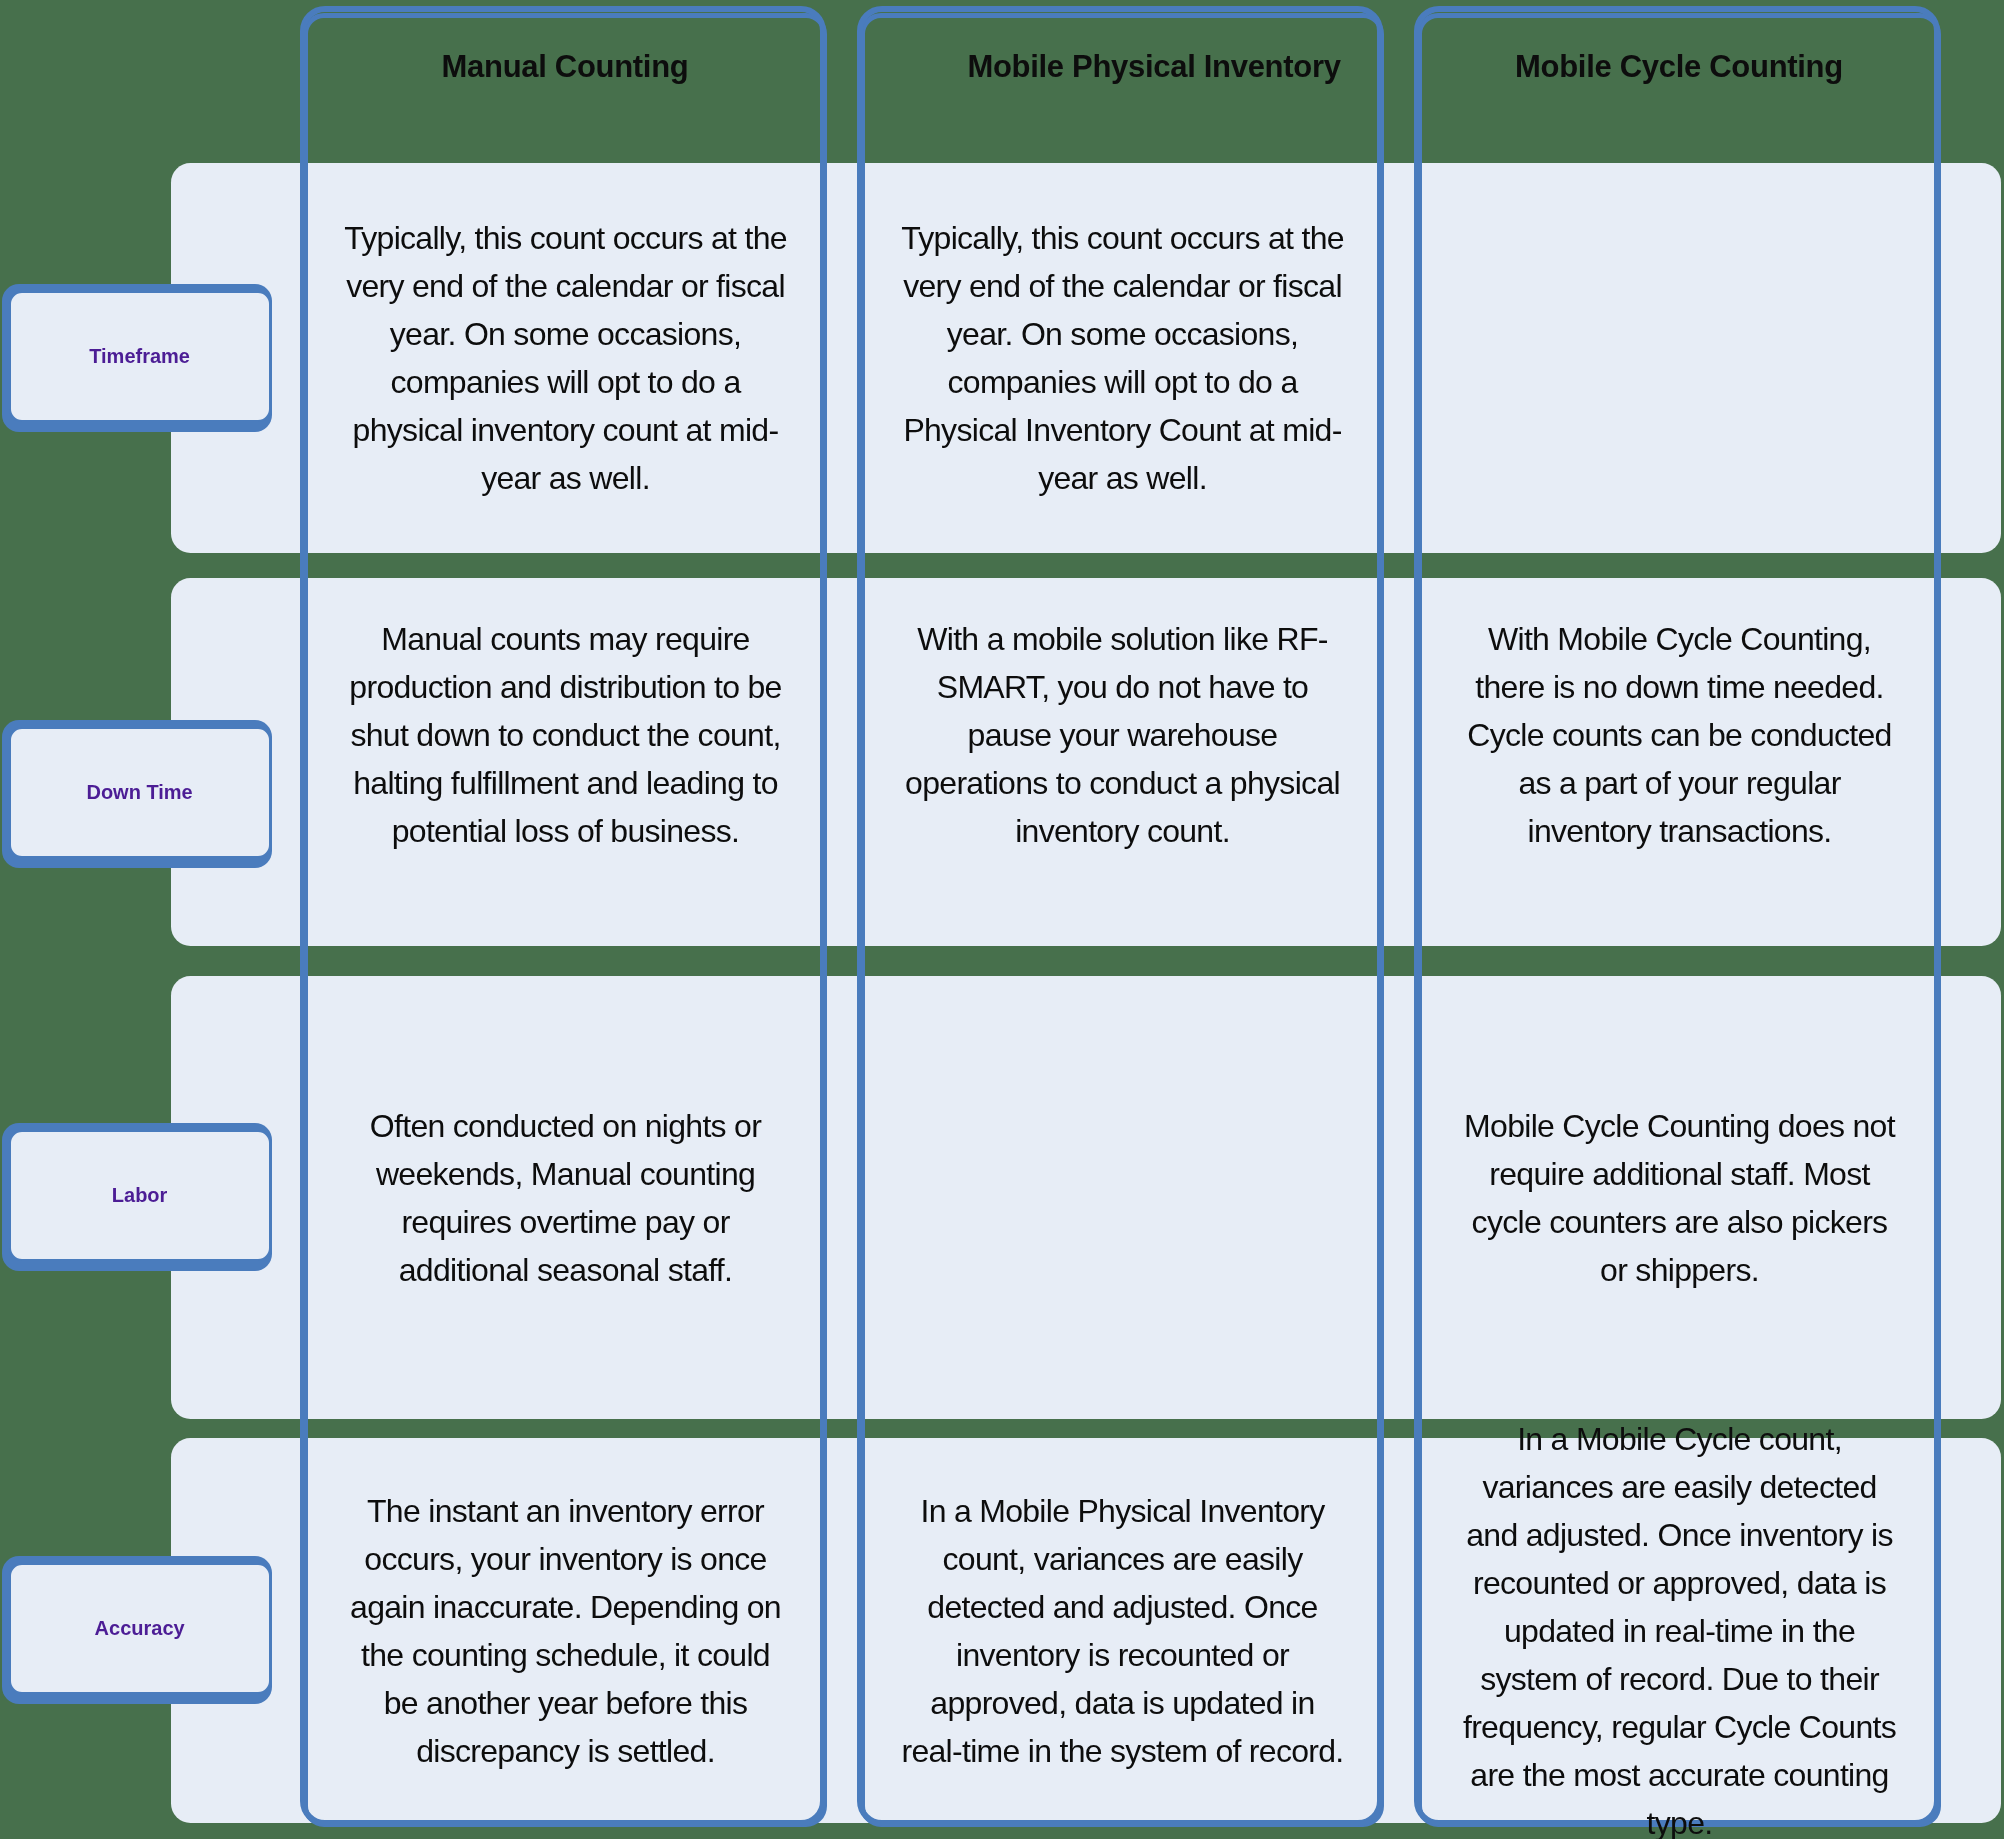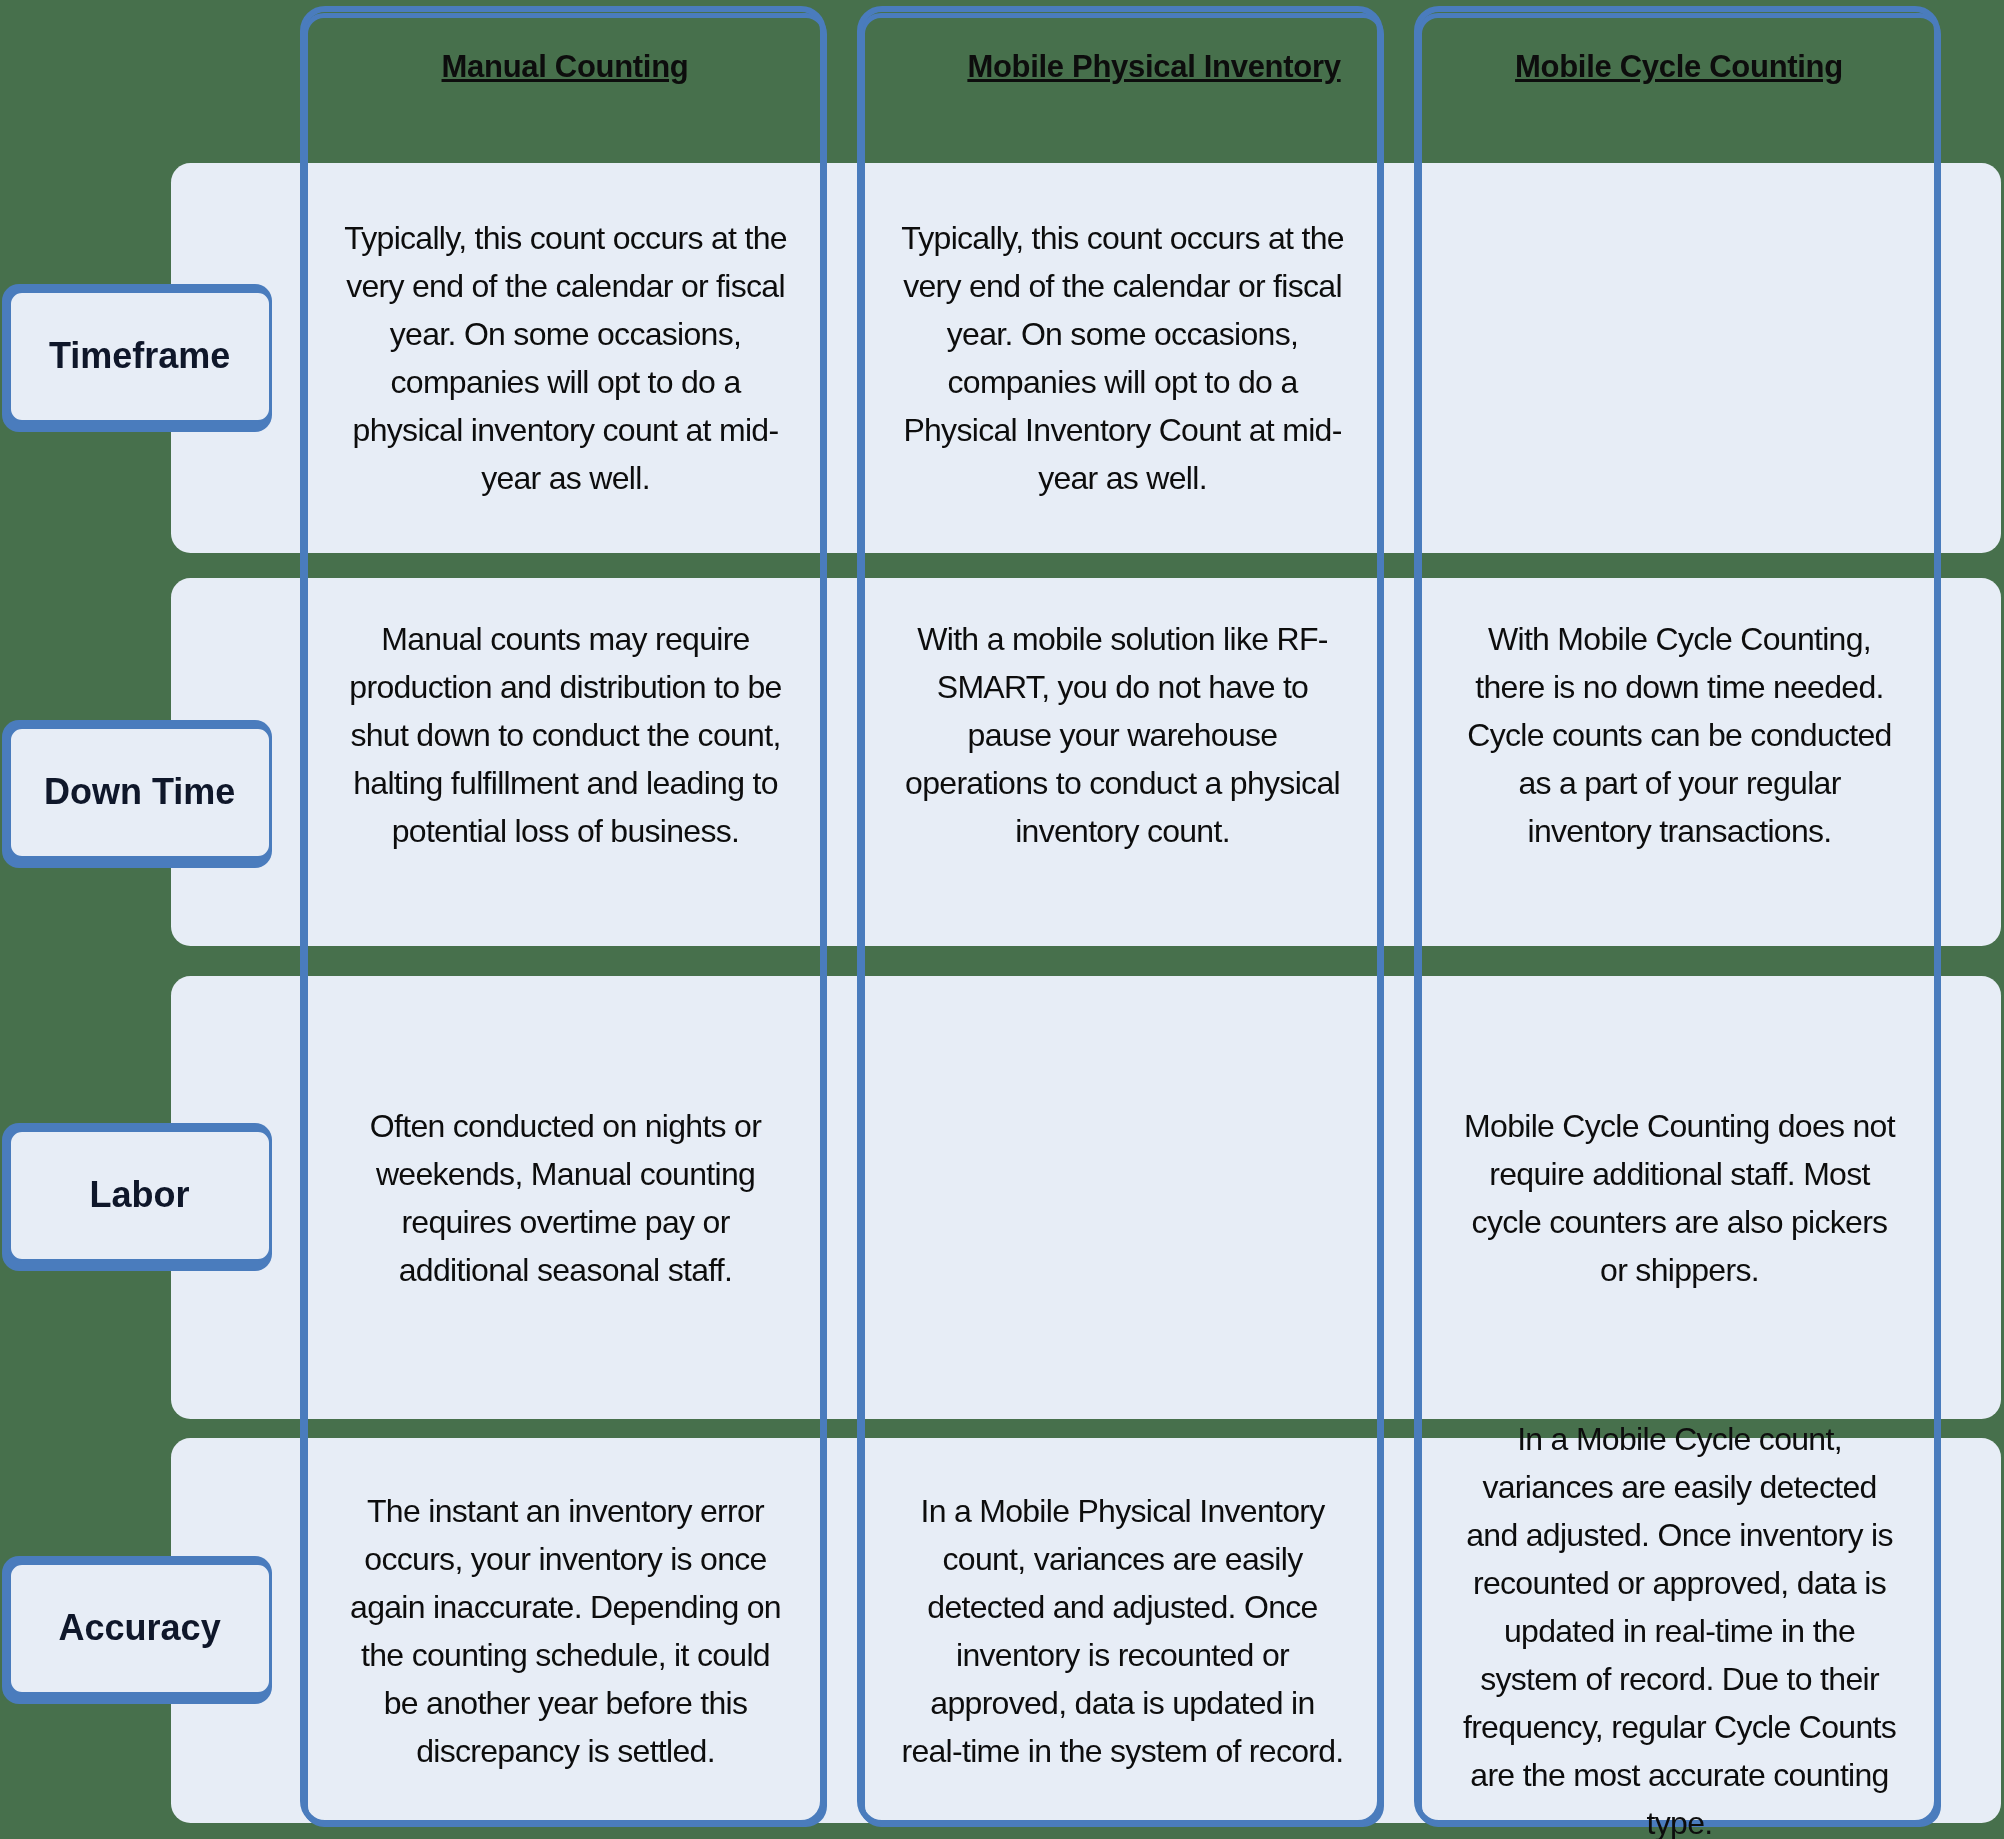--- a/index.html
+++ b/index.html
@@ -42,41 +42,40 @@
   .col.c2{left:860px;width:524px;}
   .col.c3{left:1417px;width:524px;}
 
   .colheader{
     position:absolute;
     top:18px;height:98px;
     display:flex;align-items:center;justify-content:center;
     font-weight:bold;font-size:31px;color:#0D0D0D;
     letter-spacing:-0.3px;
     text-align:center;
-    text-decoration:underline;
   }
   .colheader.c1{left:303px;width:524px;}
   .colheader.c2{left:892px;width:524px;text-align:center;}
   .colheader.c3{left:1417px;width:524px;}
 
   
   .rowlabel{
     position:absolute;
     left:2px;width:270px;height:148px;
     background:#4A7CBD;
     border-radius:17px;
   }
   .rowlabel .inner{
     position:absolute;
     top:6.5px;left:6.5px;right:1.3px;bottom:9.8px;
     background:#E7EDF6;
     border:2px solid #4A7CBD;
     border-radius:13px;
     display:flex;align-items:center;justify-content:center;
-    font-weight:bold;font-size:36px;color:#0f172a;
+    font-weight:bold;font-size:20px;color:#4c1d95;
     text-align:center;
   }
   .rowlabel.r1{top:284px;}
   .rowlabel.r2{top:687px;margin-top:33px;}
   .rowlabel.r3{top:1123px;}
   .rowlabel.r4{top:1556px;}
 
   
   .cell{
     position:absolute;

